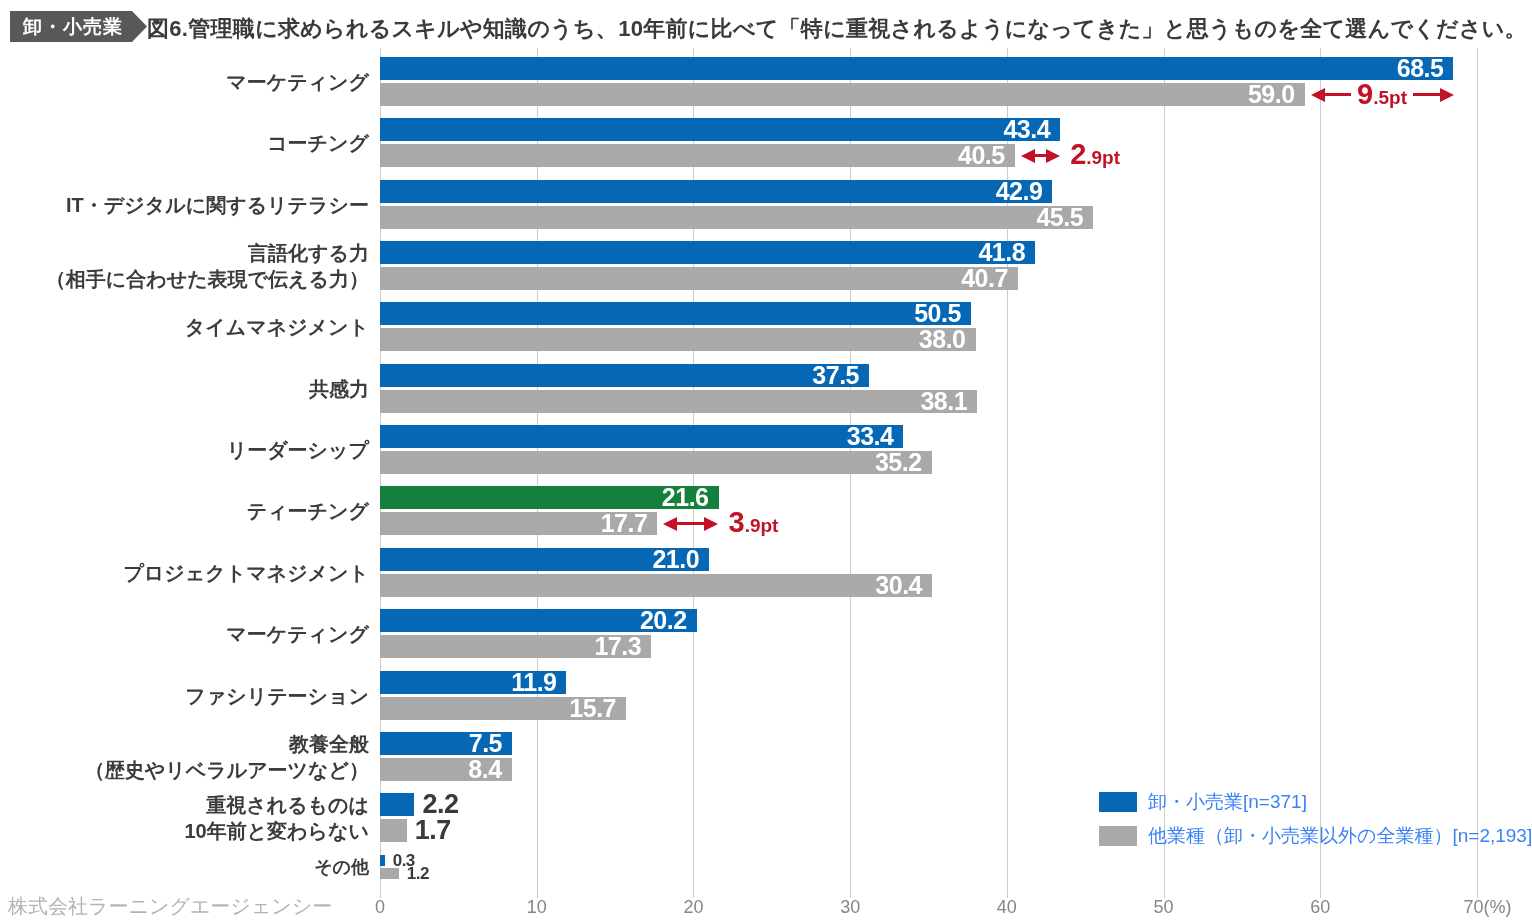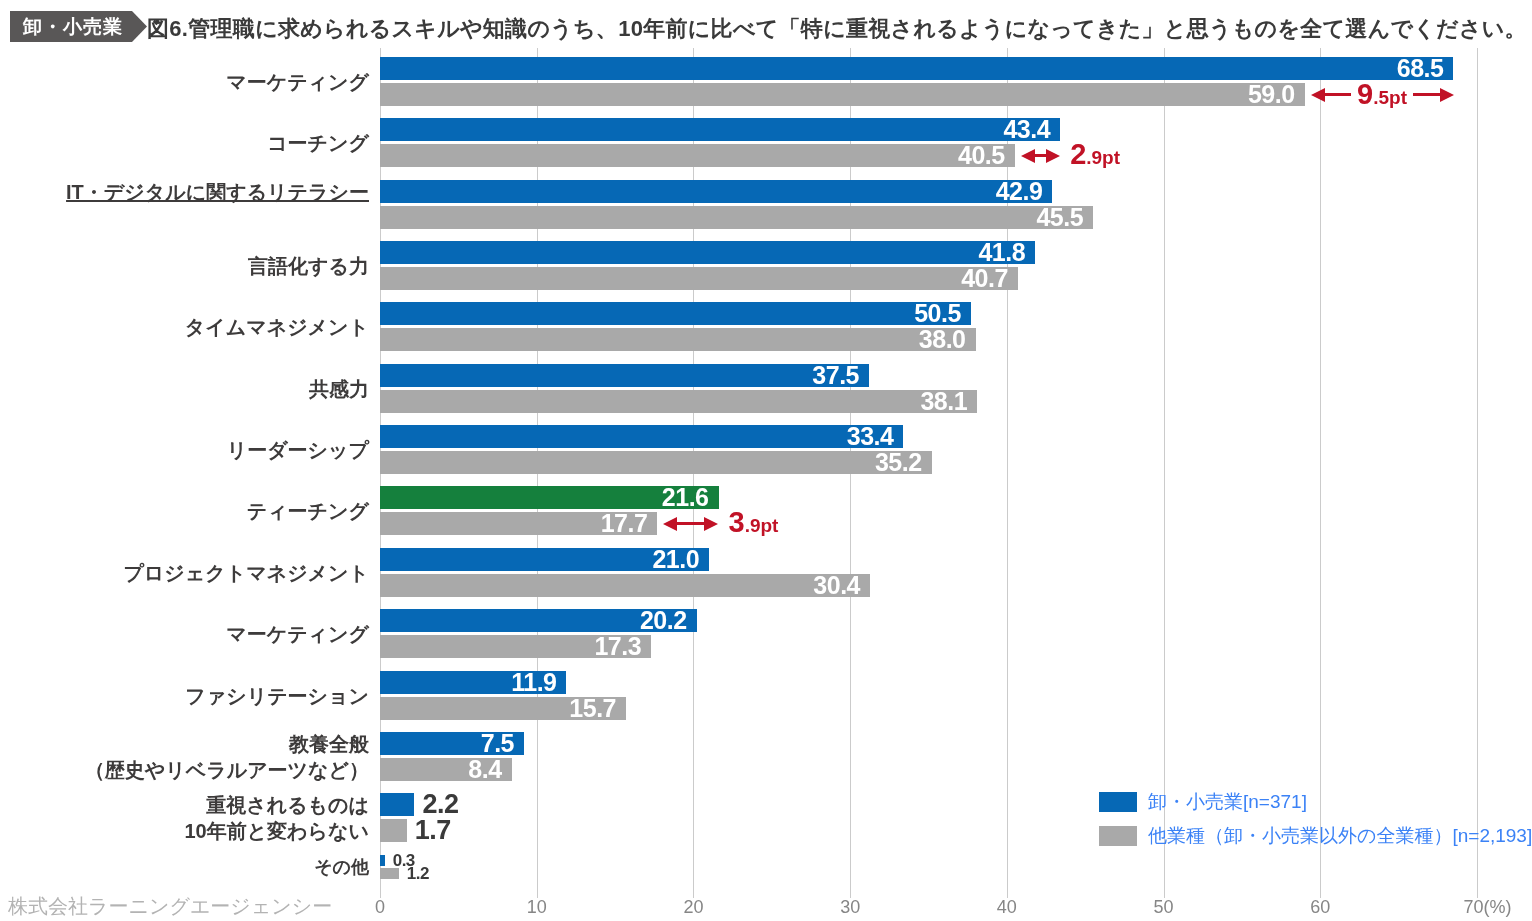--- a/index.html
+++ b/index.html
@@ -88,31 +88,32 @@
     </div>
     <div class="cat-label" style="top: 115px; height: 55px;">
       <div>コーチング</div>
     </div>
     <div class="bar" style="top: 118px; height: 23px; width: 680.14px; background: rgb(6, 104, 181);">
       <div class="val-in" style="font-size: 25px; line-height: 23px;">43.4</div>
     </div>
     <div class="bar" style="top: 144px; height: 23px; width: 634.693px; background: rgb(169, 169, 169);">
       <div class="val-in" style="font-size: 25px; line-height: 23px;">40.5</div>
     </div>
-    <div class="cat-label" style="top: 164px; height: 55px; text-decoration: underline;">
+    <div class="cat-label" style="top: 177px; height: 55px;">
       <div>IT・デジタルに関するリテラシー</div>
     </div>
     <div class="bar" style="top: 180px; height: 23px; width: 672.304px; background: rgb(6, 104, 181);">
       <div class="val-in" style="font-size: 25px; line-height: 23px;">42.9</div>
     </div>
     <div class="bar" style="top: 206px; height: 23px; width: 713.05px; background: rgb(169, 169, 169);">
       <div class="val-in" style="font-size: 25px; line-height: 23px;">45.5</div>
     </div>
     <div class="cat-label" style="top: 238px; height: 55px;">
       <div>言語化する力</div>
+      <div>（相手に合わせた表現で伝える力）</div>
     </div>
     <div class="bar" style="top: 241px; height: 23px; width: 655.066px; background: rgb(6, 104, 181);">
       <div class="val-in" style="font-size: 25px; line-height: 23px;">41.8</div>
     </div>
     <div class="bar" style="top: 267px; height: 23px; width: 637.827px; background: rgb(169, 169, 169);">
       <div class="val-in" style="font-size: 25px; line-height: 23px;">40.7</div>
     </div>
     <div class="cat-label" style="top: 299px; height: 55px;">
       <div>タイムマネジメント</div>
     </div>
@@ -148,21 +149,21 @@
     </div>
     <div class="bar" style="top: 512px; height: 23px; width: 277.384px; background: rgb(169, 169, 169);">
       <div class="val-in" style="font-size: 25px; line-height: 23px;">17.7</div>
     </div>
     <div class="cat-label" style="top: 545px; height: 55px;">
       <div>プロジェクトマネジメント</div>
     </div>
     <div class="bar" style="top: 548px; height: 23px; width: 329.1px; background: rgb(6, 104, 181);">
       <div class="val-in" style="font-size: 25px; line-height: 23px;">21.0</div>
     </div>
-    <div class="bar" style="top: 574px; height: 23px; width: 490px; background: rgb(169, 169, 169);">
+    <div class="bar" style="top: 574px; height: 23px; width: 552px; background: rgb(169, 169, 169);">
       <div class="val-in" style="font-size: 25px; line-height: 23px;">30.4</div>
     </div>
     <div class="cat-label" style="top: 606px; height: 55px;">
       <div>マーケティング</div>
     </div>
     <div class="bar" style="top: 609px; height: 23px; width: 316.563px; background: rgb(6, 104, 181);">
       <div class="val-in" style="font-size: 25px; line-height: 23px;">20.2</div>
     </div>
     <div class="bar" style="top: 635px; height: 23px; width: 271.116px; background: rgb(169, 169, 169);">
       <div class="val-in" style="font-size: 25px; line-height: 23px;">17.3</div>
@@ -173,21 +174,21 @@
     <div class="bar" style="top: 671px; height: 23px; width: 186.49px; background: rgb(6, 104, 181);">
       <div class="val-in" style="font-size: 25px; line-height: 23px;">11.9</div>
     </div>
     <div class="bar" style="top: 697px; height: 23px; width: 246.041px; background: rgb(169, 169, 169);">
       <div class="val-in" style="font-size: 25px; line-height: 23px;">15.7</div>
     </div>
     <div class="cat-label" style="top: 729px; height: 55px;">
       <div>教養全般</div>
       <div>（歴史やリベラルアーツなど）</div>
     </div>
-    <div class="bar" style="top: 732px; height: 23px; width: 132px; background: rgb(6, 104, 181); padding-left: 12px;">
+    <div class="bar" style="top: 732px; height: 23px; width: 132px; background: rgb(6, 104, 181);">
       <div class="val-in" style="font-size: 25px; line-height: 23px;">7.5</div>
     </div>
     <div class="bar" style="top: 758px; height: 23px; width: 131.64px; background: rgb(169, 169, 169);">
       <div class="val-in" style="font-size: 25px; line-height: 23px;">8.4</div>
     </div>
     <div class="cat-label" style="top: 790px; height: 55px;">
       <div>重視されるものは</div>
       <div>10年前と変わらない</div>
     </div>
     <div class="bar" style="top: 793px; height: 23px; width: 34.4771px; background: rgb(6, 104, 181);"></div>

